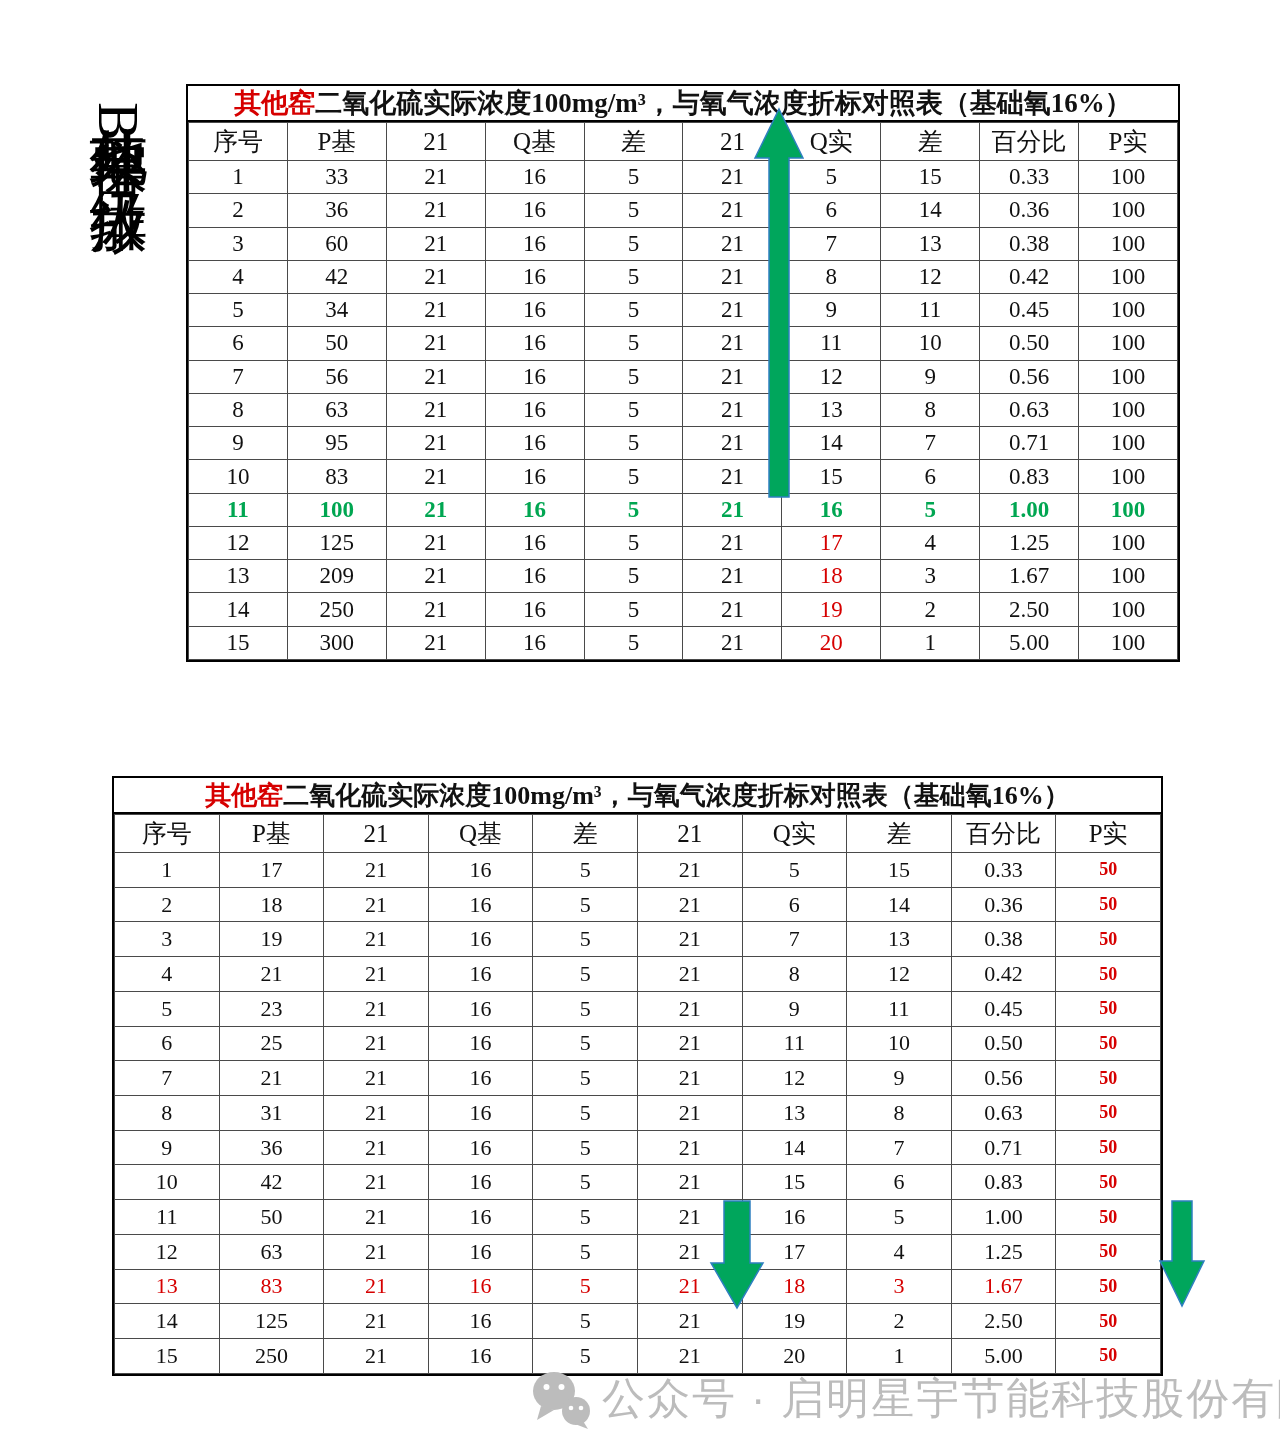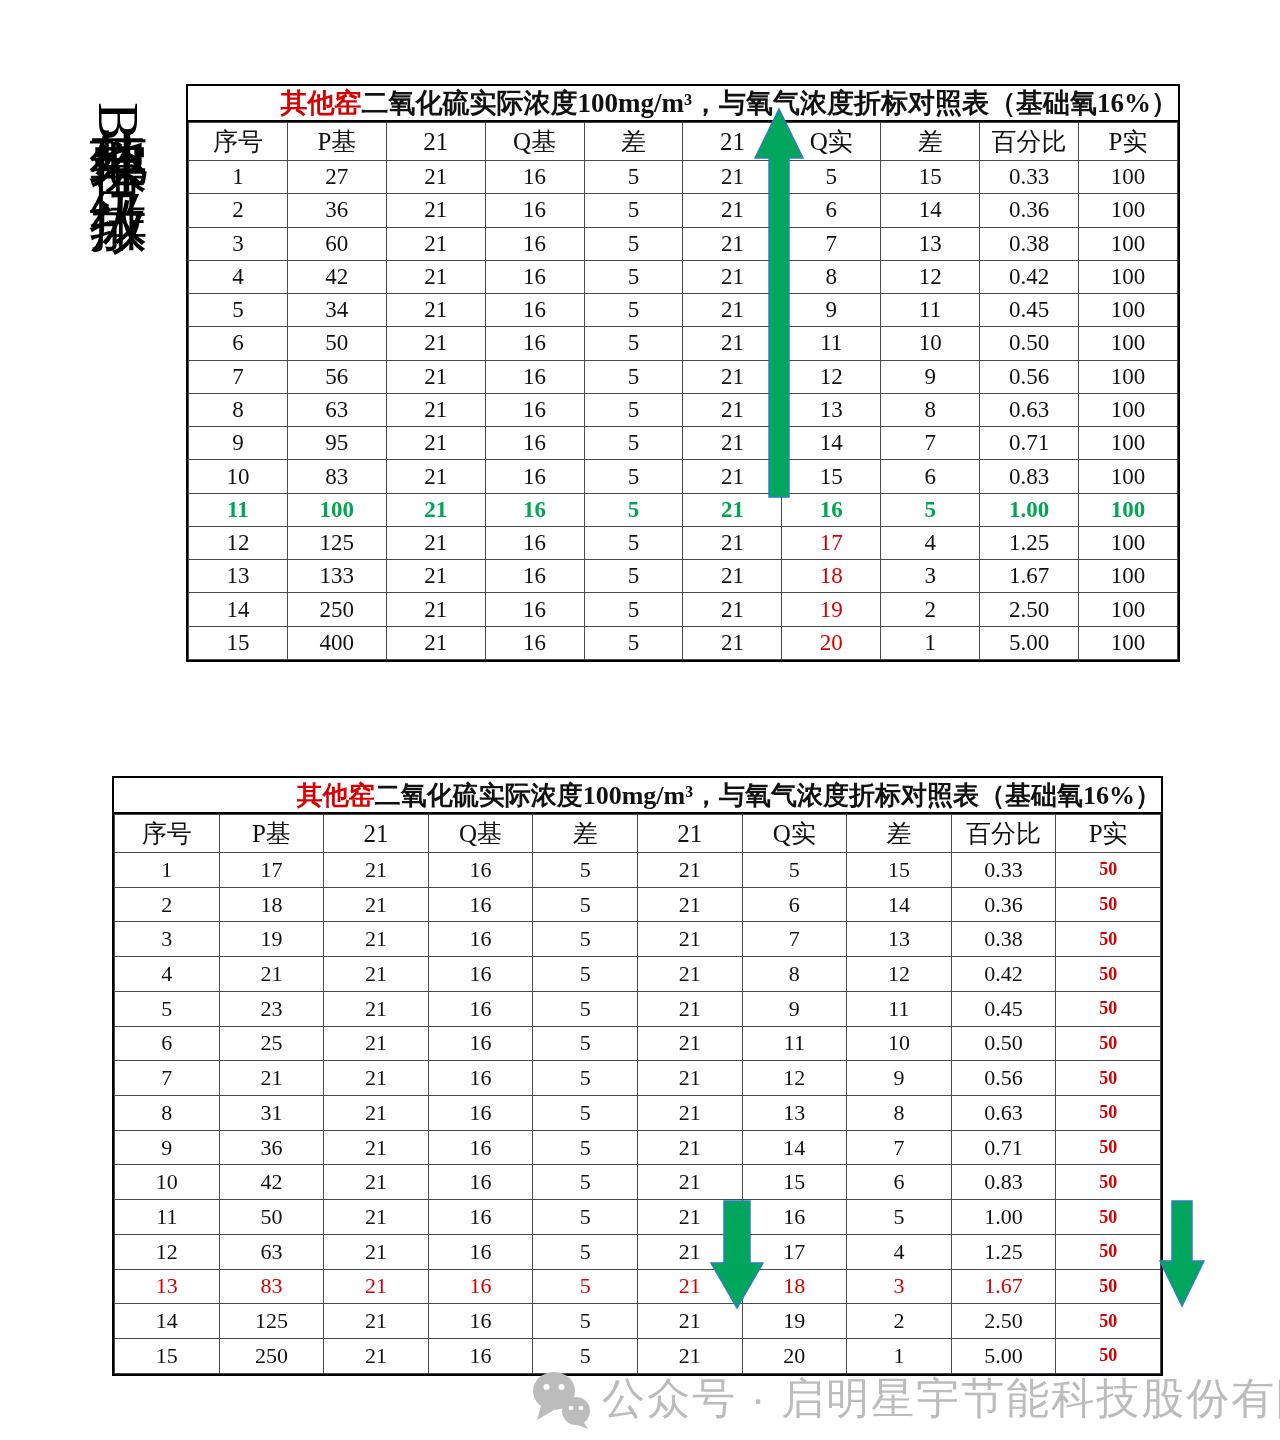--- a/index.html
+++ b/index.html
@@ -18,21 +18,21 @@
     font-size:58px; line-height:72px; letter-spacing:4px;
     color:#000; text-align:left;
     font-family:"Liberation Serif","DejaVu Serif",serif;
   }
 
   
   .tbl { position:absolute; border:2px solid #000; background:#fff; }
   .tbl1 { left:186px; top:84px;  width:994px; }
   .tbl2 { left:112px; top:776px; width:1051px; }
   .tbl-title {
-    height:36px; line-height:35px; text-align:right;
+    height:36px; line-height:35px; text-align:center;
     font-weight:bold; border-bottom:2px solid #000; white-space:nowrap;
   }
   .tbl1 .tbl-title { font-size:27px; }
   .tbl2 .tbl-title { font-size:26px; }
   .tbl-title .red-seg { color:var(--red); }
   table { width:100%; border-collapse:collapse; table-layout:fixed; }
   th, td { border:1px solid #4a4a4a; text-align:center; font-weight:normal; padding:0; overflow:hidden; }
   .tbl1 th { height:38px; font-size:25px; }
   .tbl2 th { height:38px; font-size:25px; }
   .tbl1 td { height:33.27px; font-size:23px; }
@@ -79,21 +79,21 @@
             <th>21</th>
             <th>Q实</th>
             <th>差</th>
             <th>百分比</th>
             <th>P实</th>
           </tr>
         </thead>
       <tbody>
           <tr>
             <td>1</td>
-            <td>27</td>
+            <td>33</td>
             <td>21</td>
             <td>16</td>
             <td>5</td>
             <td>21</td>
             <td>5</td>
             <td>15</td>
             <td>0.33</td>
             <td>100</td>
           </tr>
           <tr>
@@ -223,21 +223,21 @@
             <td>16</td>
             <td>5</td>
             <td>21</td>
             <td class="red">17</td>
             <td>4</td>
             <td>1.25</td>
             <td>100</td>
           </tr>
           <tr>
             <td>13</td>
-            <td>133</td>
+            <td>209</td>
             <td>21</td>
             <td>16</td>
             <td>5</td>
             <td>21</td>
             <td class="red">18</td>
             <td>3</td>
             <td>1.67</td>
             <td>100</td>
           </tr>
           <tr>
@@ -247,21 +247,21 @@
             <td>16</td>
             <td>5</td>
             <td>21</td>
             <td class="red">19</td>
             <td>2</td>
             <td>2.50</td>
             <td>100</td>
           </tr>
           <tr>
             <td>15</td>
-            <td>400</td>
+            <td>300</td>
             <td>21</td>
             <td>16</td>
             <td>5</td>
             <td>21</td>
             <td class="red">20</td>
             <td>1</td>
             <td>5.00</td>
             <td>100</td>
           </tr>
         </tbody>

